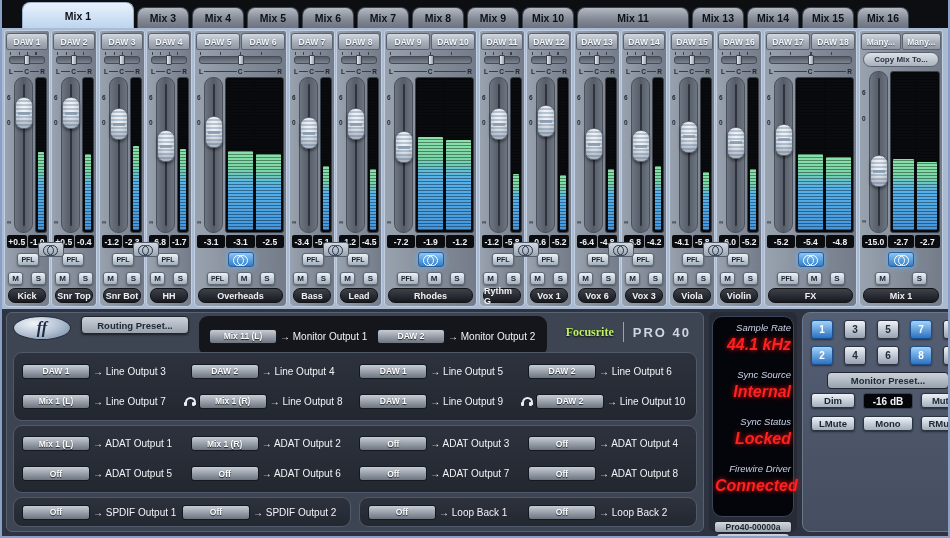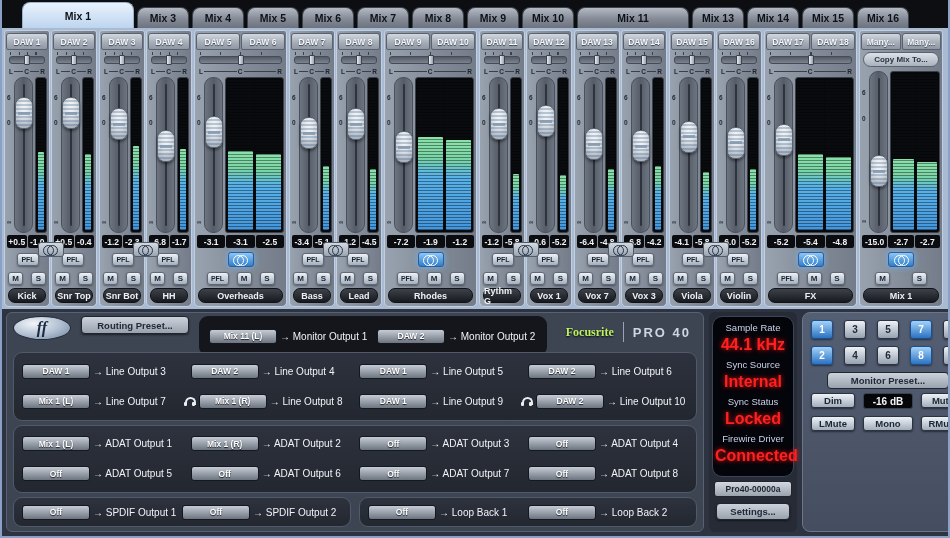--- a/index.html
+++ b/index.html
@@ -119,21 +119,21 @@
   .phones{position:relative;width:13px;height:11px;flex:none;margin-left:-8px;}
   .phones::before{content:"";position:absolute;left:2px;top:1px;width:7px;height:6px;
     border:2px solid #e9edf4;border-bottom:none;border-radius:6px 6px 0 0;}
   .phones::after{content:"";position:absolute;left:1px;top:6px;width:3px;height:4px;background:#e9edf4;
     border-radius:1px;box-shadow:8px 0 0 #e9edf4;}
   .rbottom{display:flex;gap:8px;margin-top:4px;height:30px;}
   .rgroup.small{flex:1;margin-top:0;padding:2px 8px;}
   
   .statuscol{width:88px;display:flex;flex-direction:column;background:#262b36;border-radius:6px;padding:4px 3px;}
   .statuspanel{background:#04050a;border:1px solid #3c4558;border-radius:10px;padding:5px 2px 6px;}
-  .sfield{text-align:center;margin-bottom:5px;}
+  .sfield{text-align:right;margin-bottom:15px;font-style:italic;}
   .slabel{color:#ccd2e8;font-size:9.5px;margin-bottom:3px;}
   .svalue{color:#ff2020;font-size:16px;font-weight:bold;text-shadow:0 0 5px rgba(255,20,20,.9);}
   .devbtn{margin:4px 2px 0;height:16px;border-radius:3px;border:1px solid #20252e;
     background:linear-gradient(#d4d9e0,#9aa2ad);color:#1c242e;font-size:8.5px;font-weight:bold;
     display:flex;align-items:center;justify-content:center;}
   .settingsbtn{margin:auto 4px 8px;height:17px;border-radius:4px;border:1px solid #20252e;
     background:linear-gradient(#ccd2da,#99a2ad);color:#202a38;font-size:9.5px;font-weight:bold;
     display:flex;align-items:center;justify-content:center;box-shadow:0 1px 2px rgba(0,0,0,.5);}
   
   .monitor{width:172px;background:linear-gradient(#555f74,#454e60);border:1px solid #6c7689;
@@ -716,21 +716,21 @@
             <span>-6.4</span>
             <span>-4.8</span>
           </div>
           <div class="btnrow row1 left">
             <div class="sbtn pfl">PFL</div>
           </div>
           <div class="btnrow row2">
             <div class="sbtn ms">M</div>
             <div class="sbtn ms">S</div>
           </div>
-          <div class="namebox">Vox 7</div>
+          <div class="namebox">Vox 6</div>
         </div>
         <div class="strip mono">
           <div class="srcrow">
             <div class="srcbtn">DAW 14</div>
           </div>
           <div class="panblock">
             <div class="panticks"></div>
             <div class="pangroove">
               <div class="panhandle"></div>
             </div>

